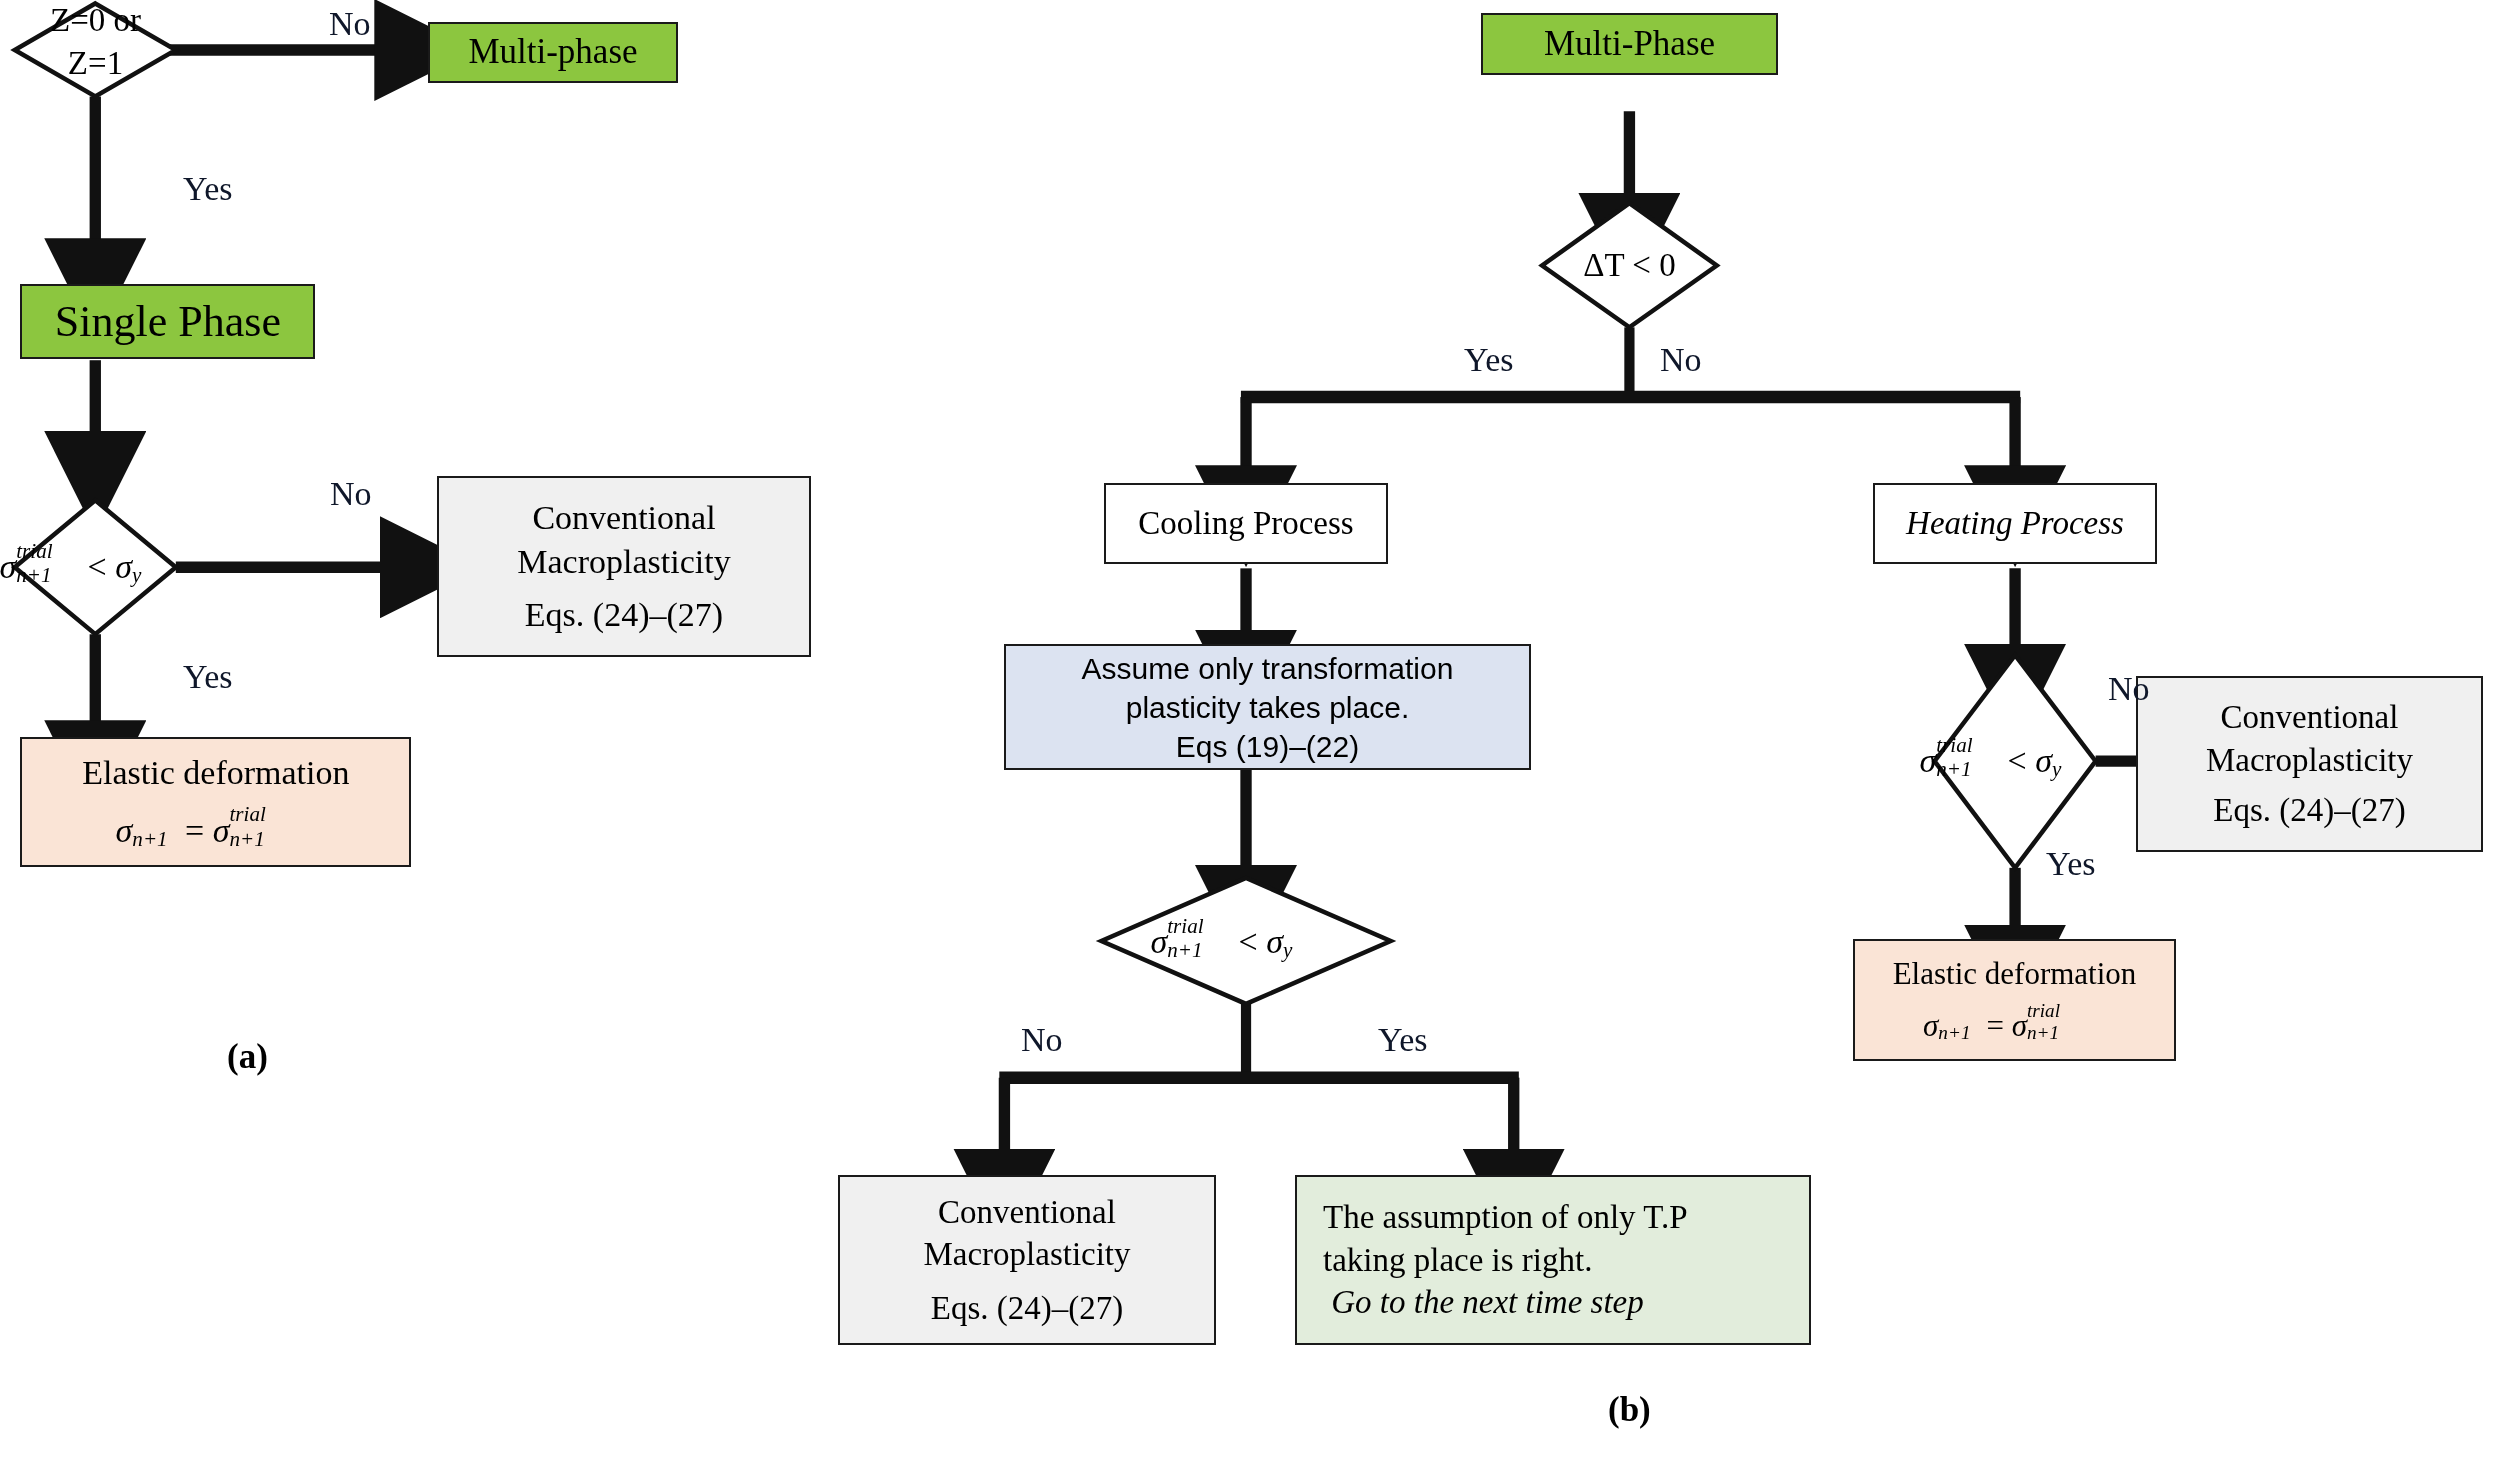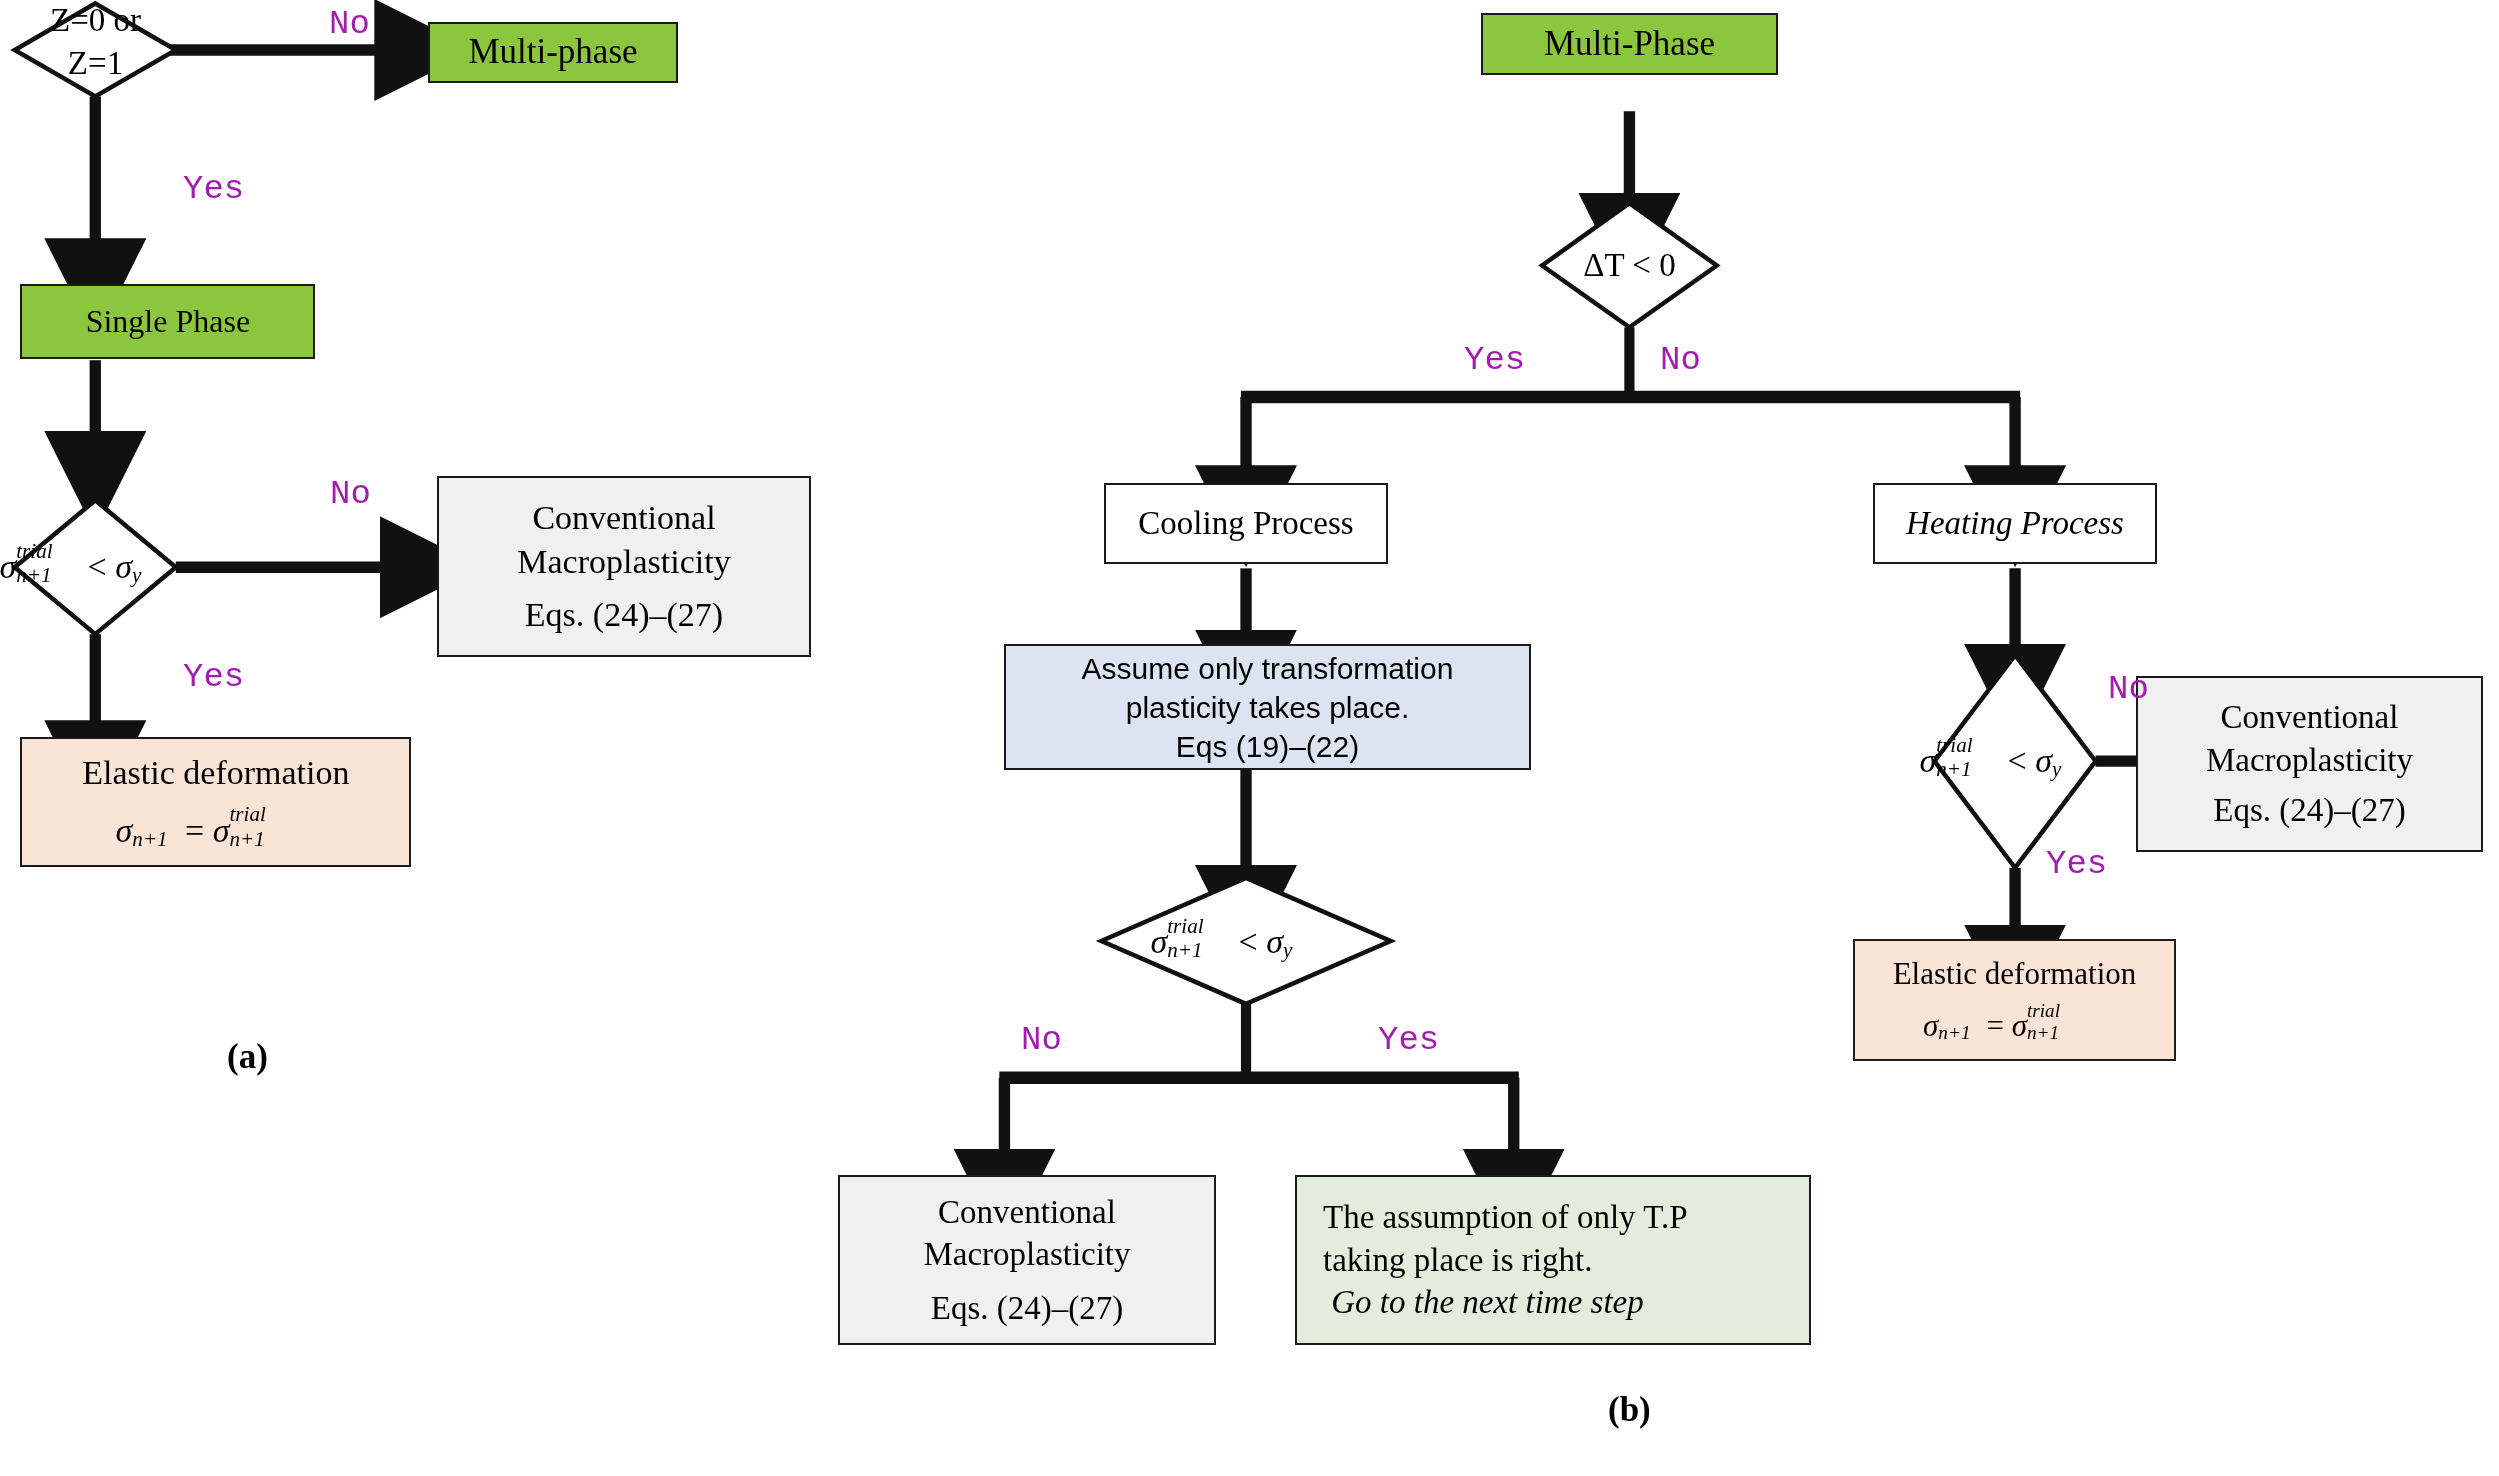--- a/index.html
+++ b/index.html
@@ -35,23 +35,23 @@
   }
   .boxnode {
     border: 2.8px solid #1a1a1a;
   }
   .dnode {
     background: transparent;
   }
   .edgelbl {
     position: absolute;
     white-space: nowrap;
-    color: #a21caf;
+    color: #0f172a;
     font-size: 34px;
-    font-family: Liberation Mono, monospace;
+    font-family: Liberation Serif, serif;
   }
   .panel-label {
     position: absolute;
     font-weight: bold;
     font-size: 35px;
     color: #000;
     font-family: "Liberation Serif", "DejaVu Serif", serif;
   }
   .sans {
     font-family: "Liberation Sans", "DejaVu Sans", sans-serif;
@@ -183,21 +183,21 @@
 
   <div class="node dnode" style="left:17px; top:3px; width:157px; height:77px; font-size:33px;">
     <div>Z=0 or</div>
     <div>Z=1</div>
   </div>
 
   <div class="node boxnode" style="left:428px; top:21.5px; width:250px; height:61px; background:#8CC63F; font-size:35px;">
     <span>Multi-phase</span>
   </div>
 
-  <div class="node boxnode" style="left:20.4px; top:284px; width:295px; height:75px; background:#8CC63F; font-size:32px;">
+  <div class="node boxnode" style="left:20.4px; top:284px; width:295px; height:75px; background:#8CC63F; font-size:44px;">
     <span>Single Phase</span>
   </div>
 
   <div class="node dnode" style="left:17px; top:539px; width:157px; height:57px; font-size:34px;">
     <div class="mathline">
       <span class="sig">σ</span><span class="stack"><span class="sup">trial</span><span class="sub">n+1</span></span><span style="margin-left:-0.45em;">&lt;</span>&nbsp;<span class="sig">σ</span><span class="stack2"><span class="sub">y</span></span>
     </div>
   </div>
 
   <div class="node boxnode" style="left:437px; top:476px; width:374px; height:181px; background:#F0F0F0; font-size:34px;">

